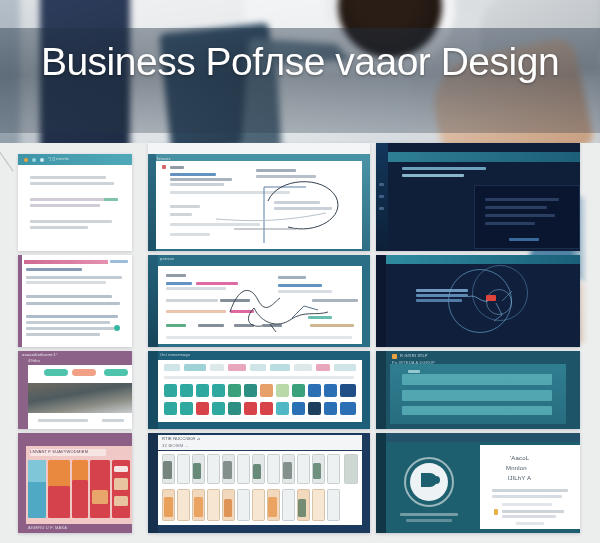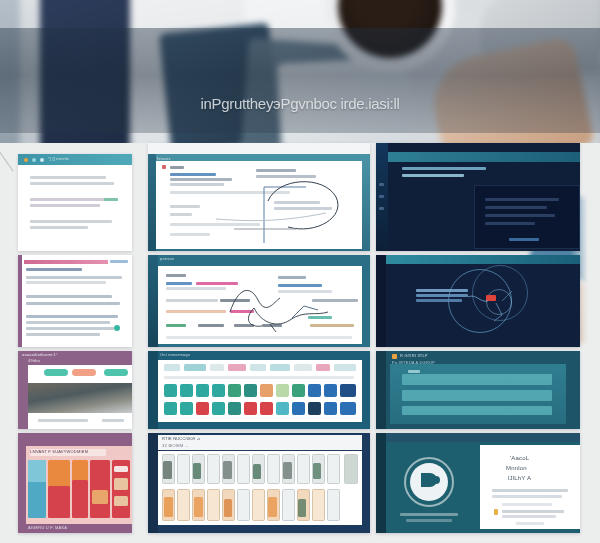--- a/index.html
+++ b/index.html
@@ -203,21 +203,21 @@
     <div class="ph ph-tabB"></div>
     <div class="ph ph-paper"></div>
     <div class="ph ph-arm"></div>
     <div class="ph ph-sleeve"></div>
     <div class="ph ph-hand2"></div>
     <div class="ph ph-hand"></div>
     <div class="ph ph-cupo"></div>
     <div class="ph ph-cupi"></div>
   </div>
   <div class="scrim"></div>
-  <div class="banner-sub">inPgruttheyэPgvnboc irde.iasi:ll</div>
+  <div class="banner-title">Business Pofлsе vaаor Design</div>
 </div>
 
 <div class="sheet">
   <div class="bleed-shape"></div>
   <div class="bleed-hand"></div>
   <div class="bleed-edge"></div>
   <div class="diag"></div>
 
   <div class="grid">
 

